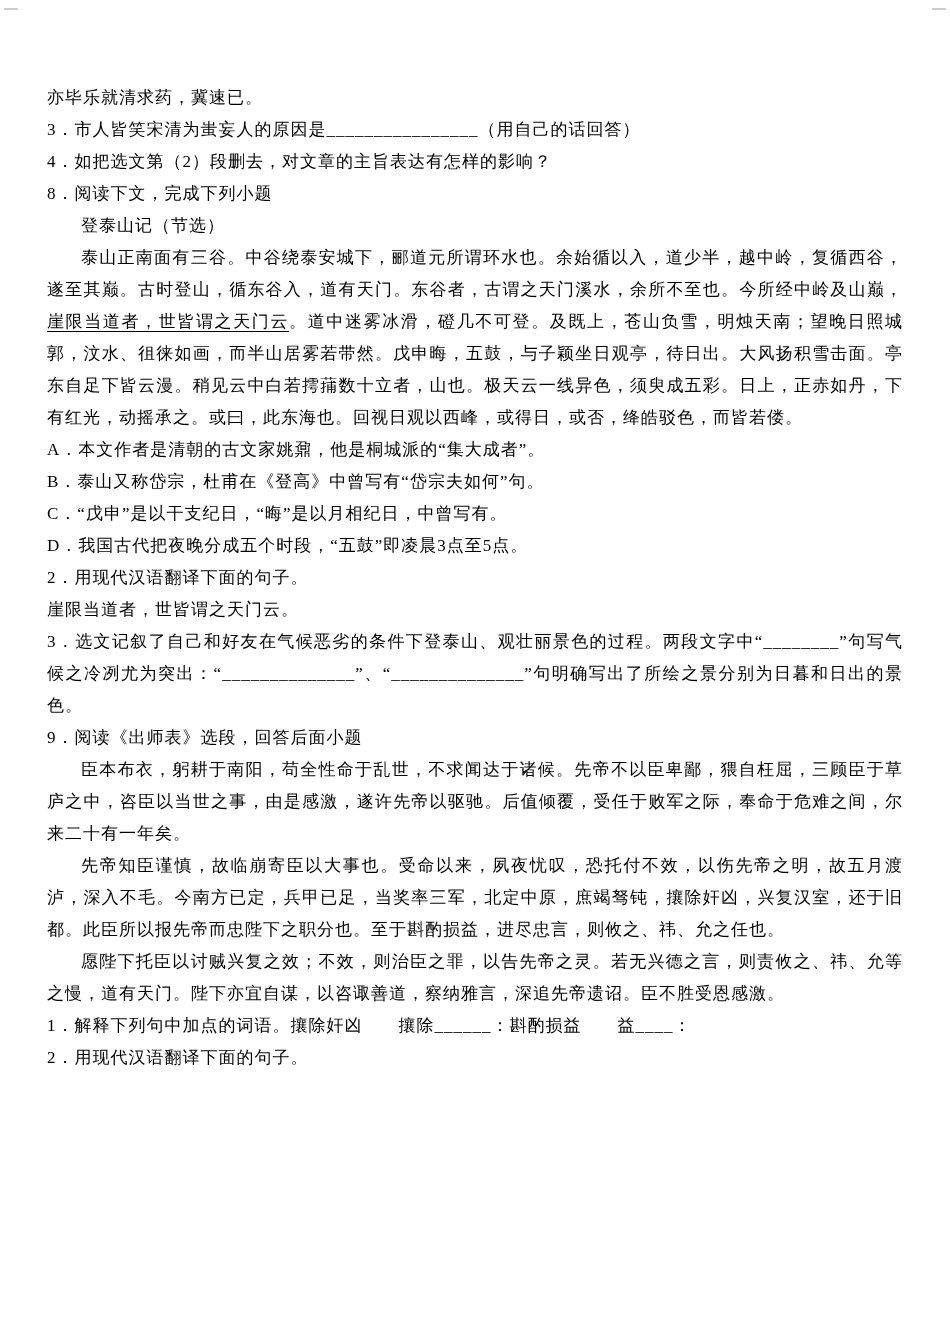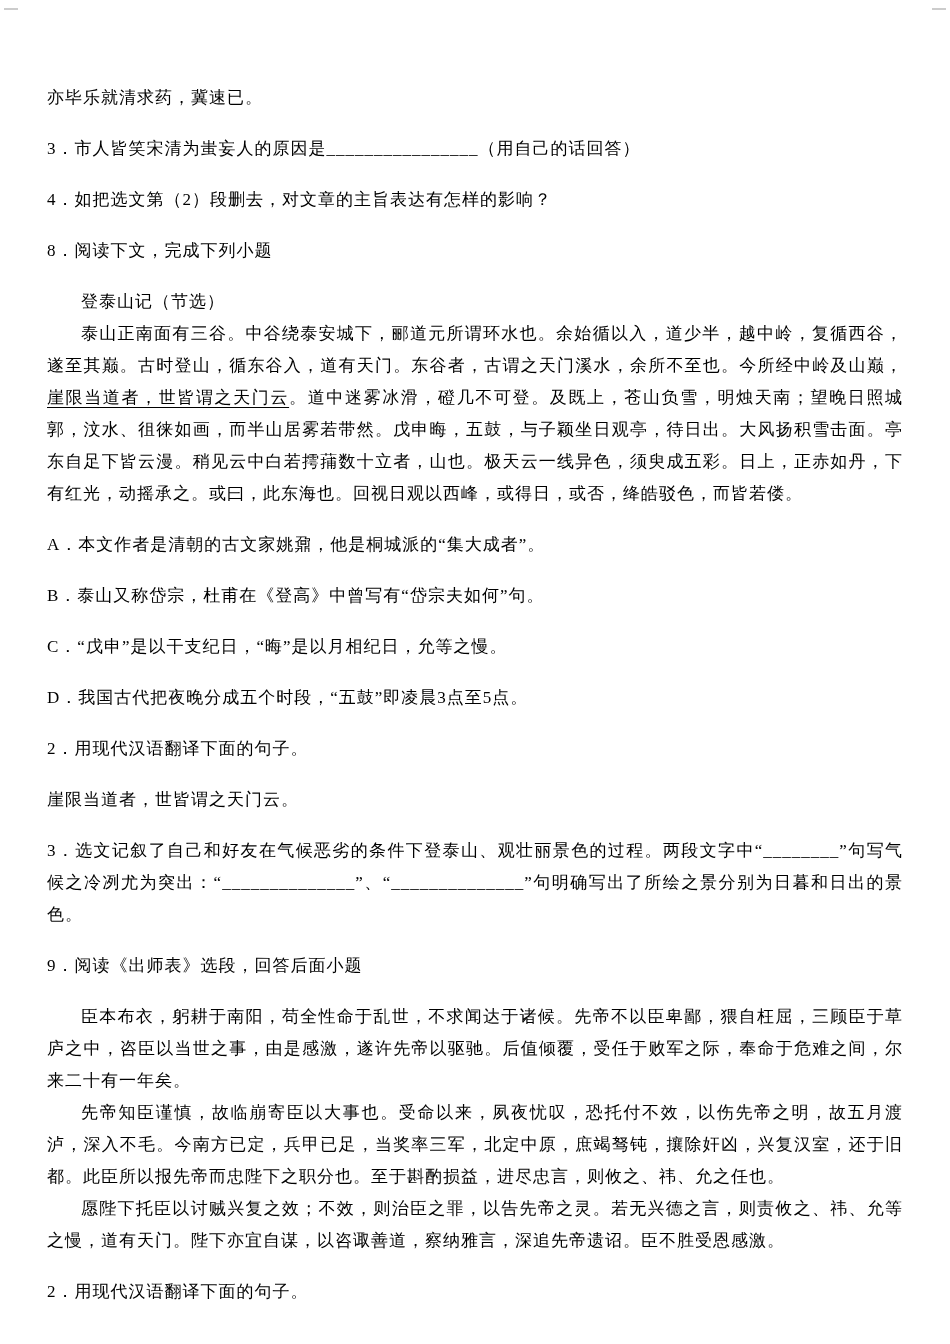--- a/index.html
+++ b/index.html
@@ -19,21 +19,21 @@
     font-size: 17px;
   }
   .para {
     margin: 0;
     line-height: 32px;
     letter-spacing: 1px;
     text-align: justify;
     word-break: break-all;
   }
   .para.q {
-    margin: 19px 0;
+    margin: 0 0;
   }
   .para.indent {
     text-indent: 2em;
   }
   .underline {
     text-decoration: underline;
     text-underline-offset: 4px;
     text-decoration-thickness: 1px;
   }
   .crop-mark {
@@ -63,35 +63,36 @@
 
   <p class="para indent">登泰山记（节选）</p>
 
   <p class="para indent"><span>泰山正南面有三谷。中谷绕泰安城下，郦道元所谓环水也。余始循以入，道少半，越中岭，复循西谷，遂至其巅。古时登山，循东谷入，道有天门。东谷者，古谓之天门溪水，余所不至也。今所经中岭及山巅，</span><span class="underline">崖限当道者，世皆谓之天门云</span><span>。道中迷雾冰滑，磴几不可登。及既上，苍山负雪，明烛天南；望晚日照城郭，汶水、徂徕如画，而半山居雾若带然。戊申晦，五鼓，与子颖坐日观亭，待日出。大风扬积雪击面。亭东自足下皆云漫。稍见云中白若摴蒱数十立者，山也。极天云一线异色，须臾成五彩。日上，正赤如丹，下有红光，动摇承之。或曰，此东海也。回视日观以西峰，或得日，或否，绛皓驳色，而皆若偻。</span></p>
 
 
   <p class="para q">A．本文作者是清朝的古文家姚鼐，他是桐城派的“集大成者”。</p>
 
   <p class="para q">B．泰山又称岱宗，杜甫在《登高》中曾写有“岱宗夫如何”句。</p>
 
-  <p class="para q">C．“戊申”是以干支纪日，“晦”是以月相纪日，允等之慢。</p>
+  <p class="para q">C．“戊申”是以干支纪日，“晦”是以月相纪日，中曾写有。</p>
 
   <p class="para q">D．我国古代把夜晚分成五个时段，“五鼓”即凌晨3点至5点。</p>
 
   <p class="para q">2．用现代汉语翻译下面的句子。</p>
 
   <p class="para q">崖限当道者，世皆谓之天门云。</p>
 
   <p class="para q">3．选文记叙了自己和好友在气候恶劣的条件下登泰山、观壮丽景色的过程。两段文字中“________”句写气候之冷冽尤为突出：“______________”、“______________”句明确写出了所绘之景分别为日暮和日出的景色。</p>
 
   <p class="para q">9．阅读《出师表》选段，回答后面小题</p>
 
 
   <p class="para indent">臣本布衣，躬耕于南阳，苟全性命于乱世，不求闻达于诸候。先帝不以臣卑鄙，猥自枉屈，三顾臣于草庐之中，咨臣以当世之事，由是感激，遂许先帝以驱驰。后值倾覆，受任于败军之际，奉命于危难之间，尔来二十有一年矣。</p>
 
   <p class="para indent">先帝知臣谨慎，故临崩寄臣以大事也。受命以来，夙夜忧叹，恐托付不效，以伤先帝之明，故五月渡泸，深入不毛。今南方已定，兵甲已足，当奖率三军，北定中原，庶竭驽钝，攘除奸凶，兴复汉室，还于旧都。此臣所以报先帝而忠陛下之职分也。至于斟酌损益，进尽忠言，则攸之、祎、允之任也。</p>
 
   <p class="para indent">愿陛下托臣以讨贼兴复之效；不效，则治臣之罪，以告先帝之灵。若无兴德之言，则责攸之、祎、允等之慢，道有天门。陛下亦宜自谋，以咨诹善道，察纳雅言，深追先帝遗诏。臣不胜受恩感激。</p>
 
+  <p class="para q">1．解释下列句中加点的词语。攘除奸凶　　攘除______：斟酌损益　　益____：</p>
 
   <p class="para q">2．用现代汉语翻译下面的句子。</p>
 
 </div>
 
 </body></html>

